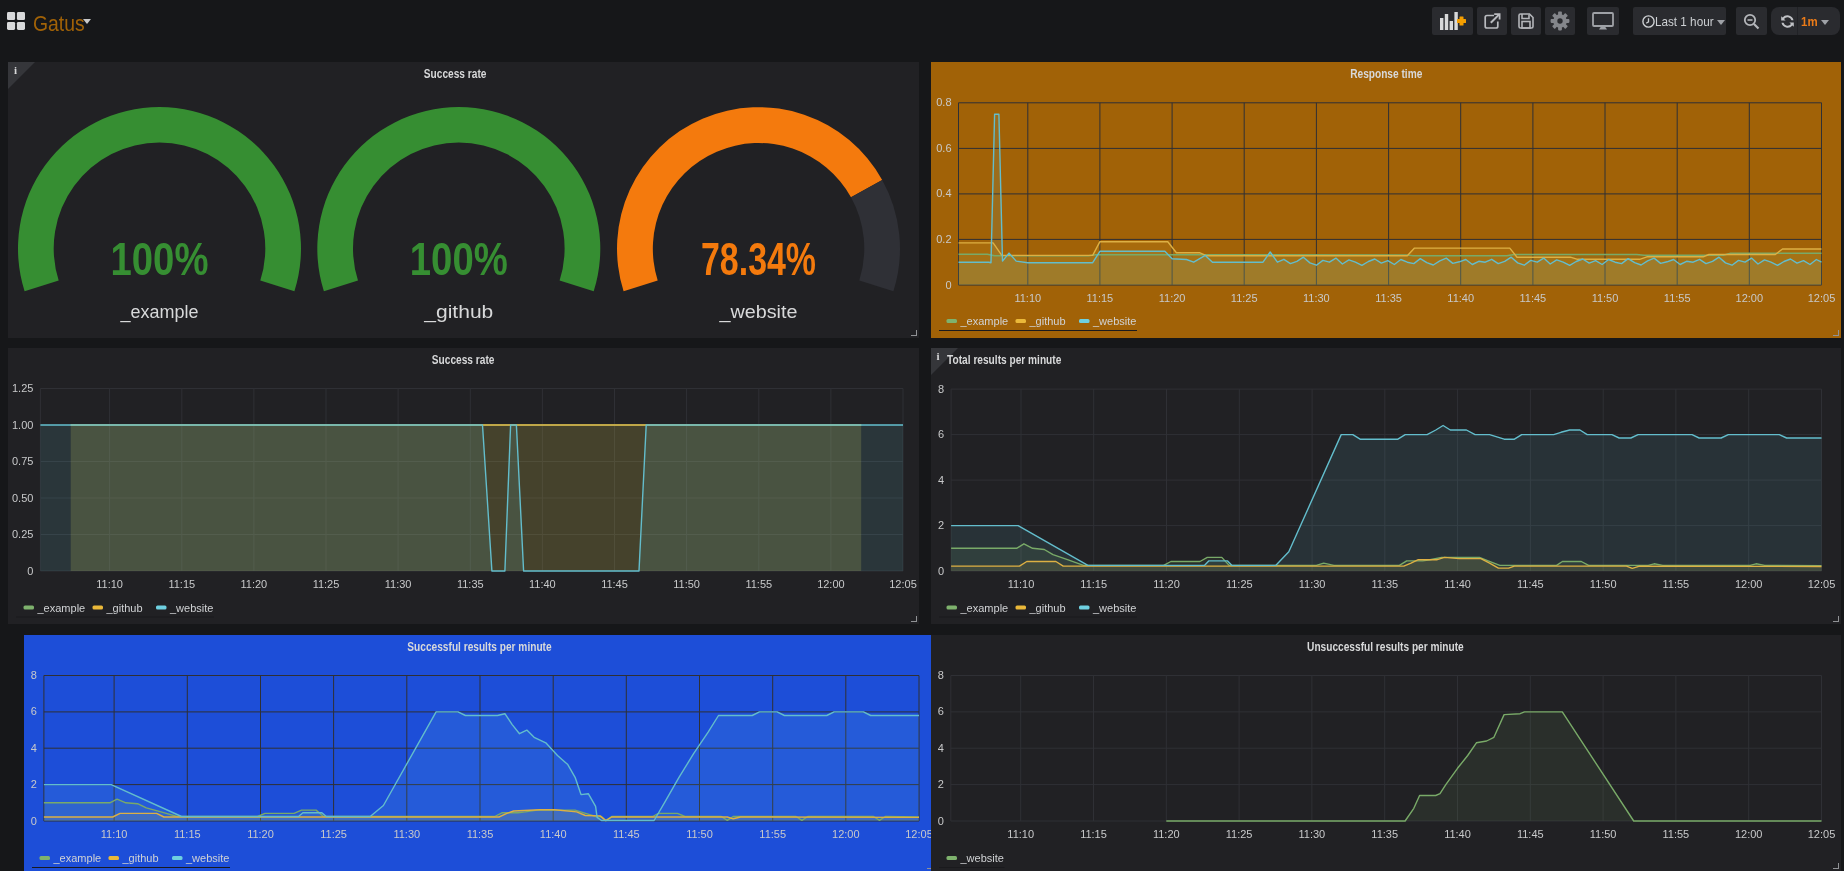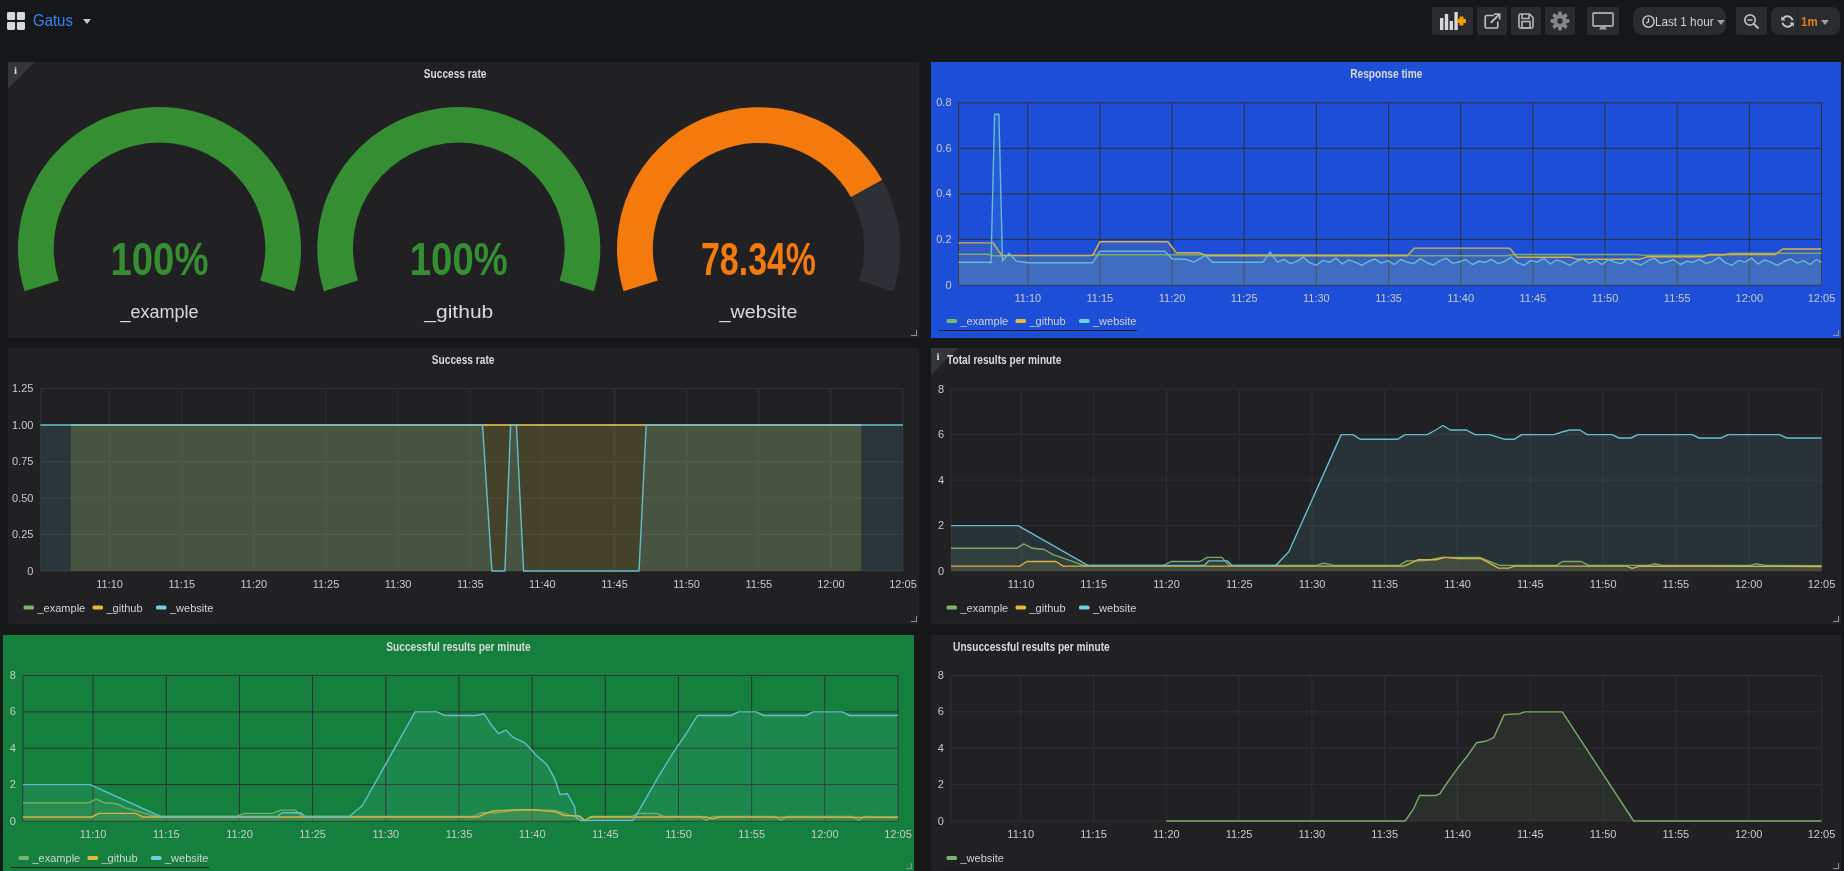--- a/index.html
+++ b/index.html
@@ -4,21 +4,21 @@
 html,body{width:1844px;height:871px;background:#161719;font-family:"Liberation Sans",sans-serif;overflow:hidden}
 svg text{font-family:"Liberation Sans",sans-serif}
 </style></head><body>
 <div style="position:absolute;left:0;top:0;width:100%;height:42px">
     <svg width="18" height="18" viewBox="0 0 18 18" style="position:absolute;left:7px;top:12px" fill="#d8d9da">
       <rect x="0" y="0" width="8.1" height="8.1" rx="1.4"></rect>
       <rect x="9.9" y="0" width="8.1" height="8.1" rx="1.4"></rect>
       <rect x="0" y="9.9" width="8.1" height="8.1" rx="1.4"></rect>
       <rect x="9.9" y="9.9" width="8.1" height="8.1" rx="1.4"></rect>
     </svg>
-    <div style="position:absolute;left:33px;top:11px;font-size:17px;color:#3b82f6"><span style="display:inline-block;transform:scaleX(0.88);transform-origin:0 0">Gatus</span></div>
+    <div style="position:absolute;left:33px;top:11px;font-size:22px;color:#a16207"><span style="display:inline-block;transform:scaleX(0.88);transform-origin:0 0">Gatus</span></div>
     <div style="position:absolute;left:83px;top:19px;width:0;height:0;border-left:4.5px solid transparent;border-right:4.5px solid transparent;border-top:5px solid #c8c9ca"></div>
     <div style="position:absolute;left:1432px;top:7px;width:41px;height:28px;background:#2a2b2f;border-radius:2px">
       <svg width="26" height="18" viewBox="0 0 26 18" style="position:absolute;left:8px;top:5px">
         <rect x="0" y="6" width="3.4" height="12" fill="#d8d9da"></rect>
         <rect x="4.8" y="2" width="3.4" height="16" fill="#d8d9da"></rect>
         <rect x="9.6" y="9" width="3.4" height="9" fill="#d8d9da"></rect>
         <rect x="14.4" y="0" width="3.4" height="18" fill="#d8d9da"></rect>
         <g fill="#f59f00">
           <rect x="17" y="7" width="9" height="4" rx="0.5"></rect>
           <rect x="19.5" y="4.5" width="4" height="9" rx="0.5"></rect>
@@ -54,21 +54,21 @@
         </g>
         <circle cx="11" cy="11" r="2.7" fill="#2a2b2f"></circle>
       </svg>
     </div>
     <div style="position:absolute;left:1587px;top:7px;width:32px;height:28px;background:#2a2b2f;border-radius:2px">
       <svg width="22" height="20" viewBox="0 0 22 20" style="position:absolute;left:5px;top:4px">
         <rect x="1" y="2" width="20" height="13" rx="1" fill="none" stroke="#9fa2a7" stroke-width="1.8"></rect>
         <path d="M7 18.5 H15 L13 15.5 H9 Z" fill="#9fa2a7"></path>
       </svg>
     </div>
-    <div style="position:absolute;left:1633px;top:7px;width:93px;height:28px;background:#2a2b2f;border-radius:9px">
+    <div style="position:absolute;left:1633px;top:7px;width:93px;height:28px;background:#2a2b2f;border-radius:2px">
       <svg width="13" height="13" viewBox="0 0 13 13" style="position:absolute;left:9px;top:8px">
         <circle cx="6.5" cy="6.5" r="5.6" fill="none" stroke="#cdd0d3" stroke-width="1.4"></circle>
         <path d="M6.5 3.2 V6.8 L4.2 8.2" fill="none" stroke="#cdd0d3" stroke-width="1.3"></path>
       </svg>
       <div style="position:absolute;left:21.5px;top:7px;font-size:13px;color:#cdd0d3"><span style="display:inline-block;transform:scaleX(0.9);transform-origin:0 0">Last 1 hour</span></div>
       <div style="position:absolute;left:84px;top:13px;width:0;height:0;border-left:4.5px solid transparent;border-right:4.5px solid transparent;border-top:5px solid #9fa2a7"></div>
     </div>
     <div style="position:absolute;left:1736px;top:7px;width:31px;height:28px;background:#2a2b2f;border-radius:2px">
       <svg width="17" height="17" viewBox="0 0 17 17" style="position:absolute;left:7px;top:6px">
         <circle cx="7" cy="7" r="5.2" fill="none" stroke="#b4b6ba" stroke-width="1.8"></circle>
@@ -97,21 +97,21 @@
       <path d="M315.9 229.3A141.5 141.5 0 1 1 585.7 229.3L551.6 218.5A105.8 105.8 0 1 0 350.0 218.5Z" fill="#368e32"></path>
       <text x="450.8" y="213" fill="#368e32" font-size="45.5" font-weight="700" text-anchor="middle" textLength="98" lengthAdjust="spacingAndGlyphs">100%</text>
       <text x="450.8" y="255.5" fill="#d8d9da" font-size="17.5" text-anchor="middle" textLength="69" lengthAdjust="spacingAndGlyphs">_github</text>
       <path d="M615.6 229.3A141.5 141.5 0 0 1 874.2 117.9L843.0 135.2A105.8 105.8 0 0 0 649.7 218.5Z" fill="#f47a0d"></path>
       <path d="M874.2 117.9A141.5 141.5 0 0 1 885.4 229.3L851.3 218.5A105.8 105.8 0 0 0 843.0 135.2Z" fill="#2f3036"></path>
       <text x="750.5" y="213" fill="#f47a0d" font-size="45.5" font-weight="700" text-anchor="middle" textLength="115" lengthAdjust="spacingAndGlyphs">78.34%</text>
       <text x="750.5" y="255.5" fill="#d8d9da" font-size="17.5" text-anchor="middle" textLength="78" lengthAdjust="spacingAndGlyphs">_website</text>
     </svg>
     <div style="position:absolute;right:2px;bottom:2px;width:6px;height:6px;border-right:1px solid #909295;border-bottom:1px solid #909295"></div>
   </div>
-<div style="position:absolute;left:930.5px;top:61.5px;width:910.5px;height:276px;background:#1d4ed8">
+<div style="position:absolute;left:930.5px;top:61.5px;width:910.5px;height:276px;background:#a16207">
     <div style="position:absolute;left:0;right:0px;top:4.5px;text-align:center;font-size:13px;font-weight:700;color:#d8d9da"><span style="display:inline-block;transform:scaleX(0.78)">Response time</span></div>
     <svg width="910.5" height="276" style="position:absolute;left:0;top:0" shape-rendering="geometricPrecision">
       <line x1="27.5" y1="223.0" x2="890.5" y2="223.0" stroke="#2f3035" stroke-width="1"></line>
       <text x="20.5" y="226.5" fill="#c8c9ca" font-size="11" text-anchor="end">0</text>
       <line x1="27.5" y1="177.4" x2="890.5" y2="177.4" stroke="#2f3035" stroke-width="1"></line>
       <text x="20.5" y="180.9" fill="#c8c9ca" font-size="11" text-anchor="end">0.2</text>
       <line x1="27.5" y1="131.9" x2="890.5" y2="131.9" stroke="#2f3035" stroke-width="1"></line>
       <text x="20.5" y="135.4" fill="#c8c9ca" font-size="11" text-anchor="end">0.4</text>
       <line x1="27.5" y1="86.4" x2="890.5" y2="86.4" stroke="#2f3035" stroke-width="1"></line>
       <text x="20.5" y="89.9" fill="#c8c9ca" font-size="11" text-anchor="end">0.6</text>
@@ -263,21 +263,21 @@
       <rect x="15.5" y="257.5" width="10.5" height="4" rx="1.5" fill="#7EB26D"></rect>
       <text x="29.5" y="263.5" fill="#d0d2d4" font-size="11">_example</text>
       <rect x="84.5" y="257.5" width="10.5" height="4" rx="1.5" fill="#EAB839"></rect>
       <text x="98.5" y="263.5" fill="#d0d2d4" font-size="11">_github</text>
       <rect x="148.0" y="257.5" width="10.5" height="4" rx="1.5" fill="#6ED0E0"></rect>
       <text x="162.0" y="263.5" fill="#d0d2d4" font-size="11">_website</text>
       <rect x="8" y="268.5" width="198.0" height="1" fill="#1a1a1d"></rect>
     </svg>
     <div style="position:absolute;right:2px;bottom:2px;width:6px;height:6px;border-right:1px solid #909295;border-bottom:1px solid #909295"></div>
   </div>
-<div style="position:absolute;left:3px;top:634.5px;width:911px;height:236px;background:#15803d">
+<div style="position:absolute;left:24px;top:634.5px;width:911px;height:236px;background:#1d4ed8">
     <div style="position:absolute;left:0;right:0px;top:4.5px;text-align:center;font-size:13px;font-weight:700;color:#d8d9da"><span style="display:inline-block;transform:scaleX(0.78)">Successful results per minute</span></div>
     <svg width="911" height="236" style="position:absolute;left:0;top:0" shape-rendering="geometricPrecision">
       <line x1="19.9" y1="186.0" x2="895" y2="186.0" stroke="#2f3035" stroke-width="1"></line>
       <text x="12.899999999999999" y="189.5" fill="#c8c9ca" font-size="11" text-anchor="end">0</text>
       <line x1="19.9" y1="149.6" x2="895" y2="149.6" stroke="#2f3035" stroke-width="1"></line>
       <text x="12.899999999999999" y="153.1" fill="#c8c9ca" font-size="11" text-anchor="end">2</text>
       <line x1="19.9" y1="113.2" x2="895" y2="113.2" stroke="#2f3035" stroke-width="1"></line>
       <text x="12.899999999999999" y="116.8" fill="#c8c9ca" font-size="11" text-anchor="end">4</text>
       <line x1="19.9" y1="76.9" x2="895" y2="76.9" stroke="#2f3035" stroke-width="1"></line>
       <text x="12.899999999999999" y="80.4" fill="#c8c9ca" font-size="11" text-anchor="end">6</text>
@@ -318,21 +318,21 @@
       <text x="29.5" y="227.0" fill="#d0d2d4" font-size="11">_example</text>
       <rect x="84.5" y="221.0" width="10.5" height="4" rx="1.5" fill="#EAB839"></rect>
       <text x="98.5" y="227.0" fill="#d0d2d4" font-size="11">_github</text>
       <rect x="148.0" y="221.0" width="10.5" height="4" rx="1.5" fill="#6ED0E0"></rect>
       <text x="162.0" y="227.0" fill="#d0d2d4" font-size="11">_website</text>
       <rect x="8" y="232.0" width="198.0" height="1" fill="#1a1a1d"></rect>
     </svg>
     <div style="position:absolute;right:2px;bottom:2px;width:6px;height:6px;border-right:1px solid #909295;border-bottom:1px solid #909295"></div>
   </div>
 <div style="position:absolute;left:930.5px;top:634.5px;width:910.5px;height:236px;background:#212124">
-    <div style="position:absolute;left:0;right:0px;top:4.5px;text-align:left;font-size:13px;font-weight:700;color:#d8d9da"><span style="display:inline-block;transform:scaleX(0.78)">Unsuccessful results per minute</span></div>
+    <div style="position:absolute;left:0;right:0px;top:4.5px;text-align:center;font-size:13px;font-weight:700;color:#d8d9da"><span style="display:inline-block;transform:scaleX(0.78)">Unsuccessful results per minute</span></div>
     <svg width="910.5" height="236" style="position:absolute;left:0;top:0" shape-rendering="geometricPrecision">
       <line x1="19.8" y1="186.0" x2="890.5" y2="186.0" stroke="#2f3035" stroke-width="1"></line>
       <text x="12.8" y="189.5" fill="#c8c9ca" font-size="11" text-anchor="end">0</text>
       <line x1="19.8" y1="149.6" x2="890.5" y2="149.6" stroke="#2f3035" stroke-width="1"></line>
       <text x="12.8" y="153.1" fill="#c8c9ca" font-size="11" text-anchor="end">2</text>
       <line x1="19.8" y1="113.2" x2="890.5" y2="113.2" stroke="#2f3035" stroke-width="1"></line>
       <text x="12.8" y="116.8" fill="#c8c9ca" font-size="11" text-anchor="end">4</text>
       <line x1="19.8" y1="76.9" x2="890.5" y2="76.9" stroke="#2f3035" stroke-width="1"></line>
       <text x="12.8" y="80.4" fill="#c8c9ca" font-size="11" text-anchor="end">6</text>
       <line x1="19.8" y1="40.5" x2="890.5" y2="40.5" stroke="#2f3035" stroke-width="1"></line>

